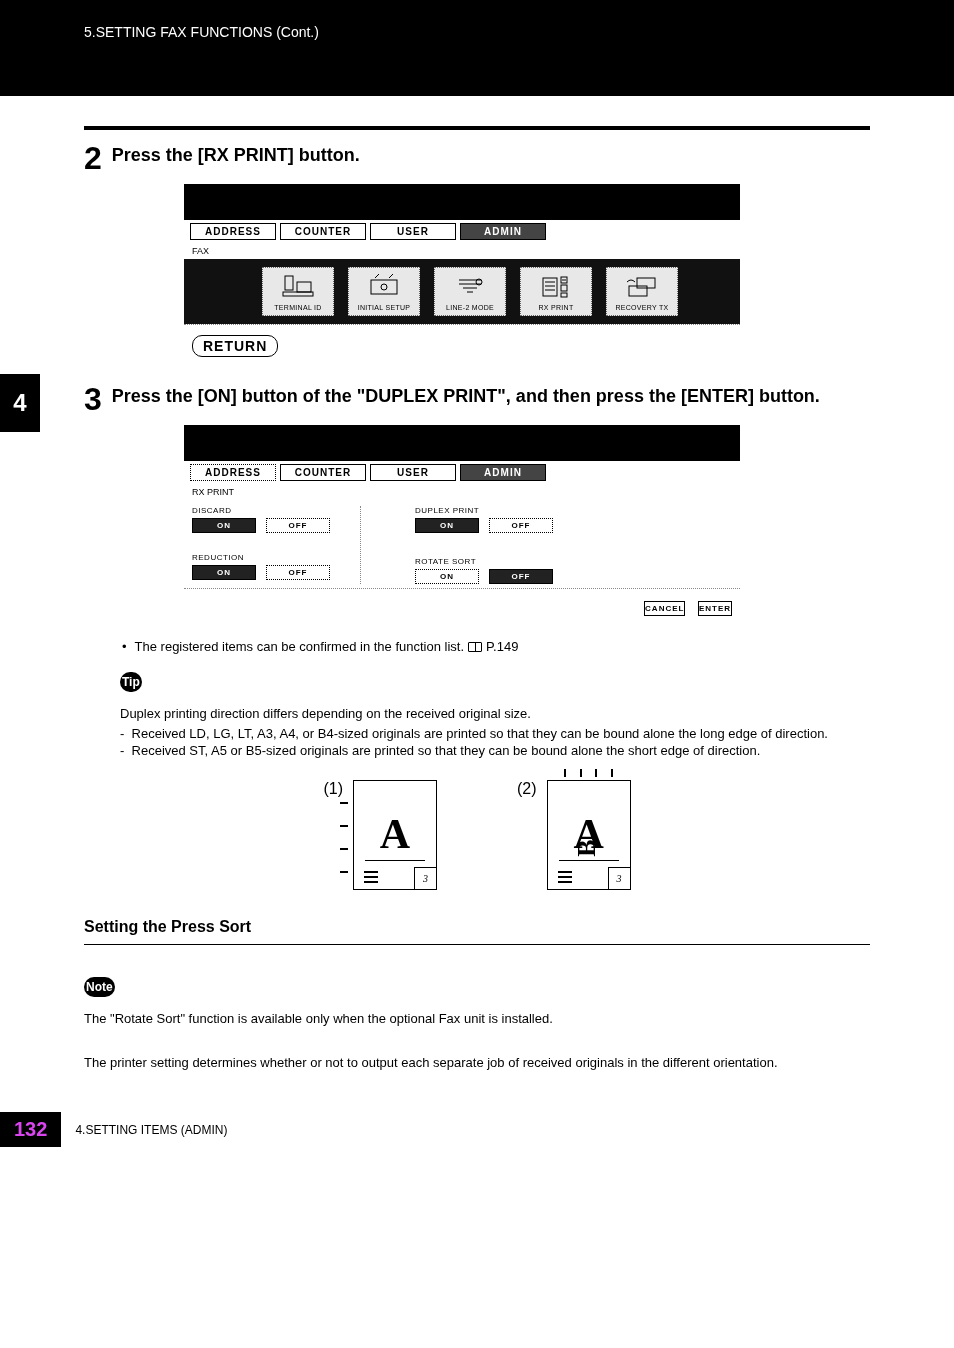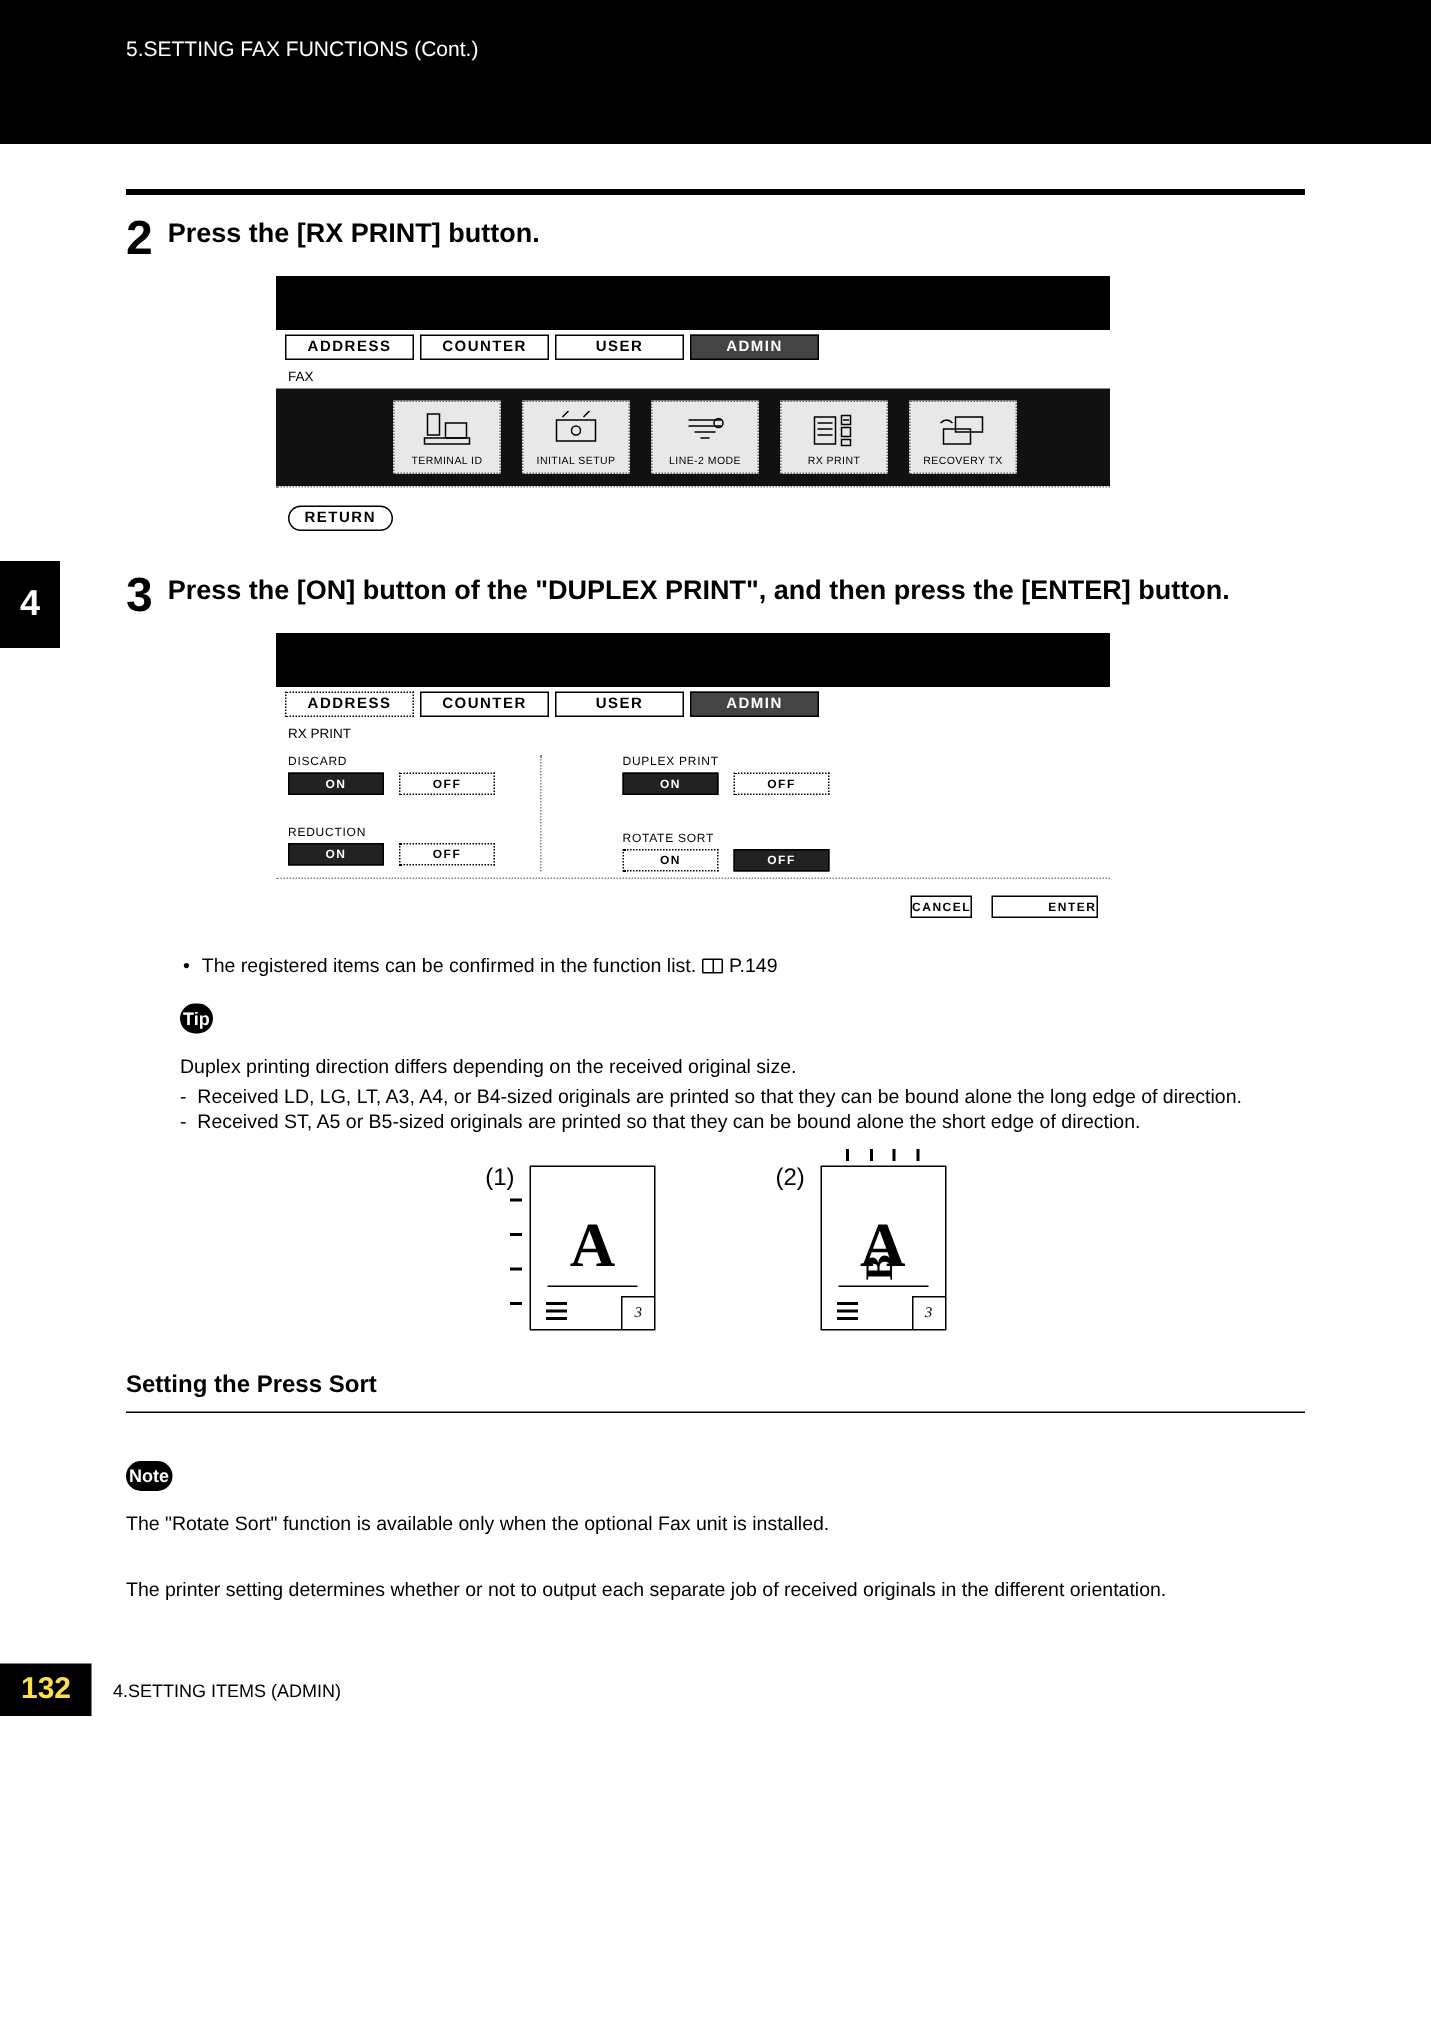--- a/index.html
+++ b/index.html
@@ -17,21 +17,21 @@
 .screen-top { background: #000; height: 36px; }
 .tab-row { display: flex; gap: 4px; padding: 3px 6px; }
 .tab-btn { border: 1px solid #000; font-size: 10px; font-weight: bold; padding: 2px 0; text-align: center; width: 86px; background: #fff; letter-spacing: 1px; }
 .tab-btn.dark { background: #444; color: #fff; }
 .screen-label { font-size: 9px; padding: 3px 8px; }
 .icon-row { display: flex; gap: 14px; padding: 8px 0 8px 78px; background:#111; }
 .icon-btn { width: 72px; border: 1px dotted #666; background: #e8e8e8; display: flex; flex-direction: column; align-items: center; padding: 4px 2px; }
 .icon-glyph { width: 36px; height: 30px; display:flex; align-items:center; justify-content:center; }
 .icon-caption { font-size: 7px; margin-top: 2px; letter-spacing: 0.3px; }
 .return-area { padding: 10px 8px; border-top: 1px dotted #888; }
-.return-btn { border: 1px solid #000; border-radius: 10px; font-size: 10px; font-weight: bold; padding: 2px 10px; display:inline-block; letter-spacing:1px; }
+.return-btn { border: 1px solid #000; border-radius: 10px; font-size: 14px; font-weight: bold; padding: 2px 10px; display:inline-block; letter-spacing:1px; }
 .onoff-wrap { display: flex; gap: 54px; padding: 6px 8px 4px 8px; }
 .onoff-col { }
 .onoff-label { font-size: 8px; margin-bottom: 3px; letter-spacing:0.5px; }
 .onoff-btns { display:flex; gap:10px; }
 .pill { border: 1px solid #000; font-size: 8px; font-weight: bold; padding: 2px 0; width: 64px; text-align:center; letter-spacing:1px; background:#fff; }
 .pill.dark { background:#222; color:#fff; }
 .pill.dotted { border-style: dotted; }
 .footer-btns { border-top:1px dotted #888; padding: 8px; text-align: right; }
 .body-text { font-size: 13px; line-height: 1.5; }
 .bullet-line { font-size: 13px; margin: 6px 0 0 38px; display:flex; align-items:center; }
@@ -49,21 +49,21 @@
 .sl { width:8px; height:2px; background:#000; }
 .top-lines { position:absolute; top:-12px; left:10px; right:10px; display:flex; justify-content:space-around; }
 .tl { width:2px; height:8px; background:#000; }
 .small-lines { position:absolute; left:10px; bottom:6px; display:flex; flex-direction:column; gap:3px; }
 .sml { width:14px; height:2px; background:#000; }
 .fold-inner { position:absolute; bottom:0; right:0; width:22px; height:22px; border-top:1px solid #000; border-left:1px solid #000; display:flex; align-items:center; justify-content:center; font-size:10px; font-style:italic; font-family:'Times New Roman',serif; }
 .rotB { font-size:26px; font-weight:bold; font-family:'Times New Roman',serif; transform: rotate(-90deg); position:absolute; bottom:26px; left:30px; }
 .mid-line { width:60px; height:1px; background:#000; margin-top:2px; }
 .section-heading { font-size:16px; font-weight:bold; margin-top: 12px; }
 .page-footer { display:flex; align-items:center; padding: 0 0 30px 0; }
-.page-num-box { background:#000; color:#fde047; font-size:20px; font-weight:bold; padding: 6px 14px; margin-right: 14px; }
+.page-num-box { background:#000; color:#d946ef; font-size:20px; font-weight:bold; padding: 6px 14px; margin-right: 14px; }
 .footer-text { font-size: 12px; }
 </style>
 </head>
 <body>
 
 <div class="header-bar">
   <span>5.SETTING FAX FUNCTIONS (Cont.)</span>
 </div>
 
 <div class="content" style="position:relative;">
@@ -184,21 +184,21 @@
           </div>
           <div class="onoff-label" style="margin-top:24px;">ROTATE SORT</div>
           <div class="onoff-btns">
             <div class="pill dotted">ON</div>
             <div class="pill dark">OFF</div>
           </div>
         </div>
       </div>
       <div class="footer-btns">
         <span class="pill" style="width:56px;">CANCEL</span>
-        <span class="pill" style="width:56px; margin-left:8px;padding-left:37px;">ENTER</span>
+        <span class="pill" style="width:56px; margin-left:8px;">ENTER</span>
       </div>
     </div>
   </div>
 
   <div class="bullet-line">
     <span style="margin-right:8px;">•</span>
     <span>The registered items can be confirmed in the function list.</span>
     <span class="icon-book"></span>
     <span>P.149</span>
   </div>

